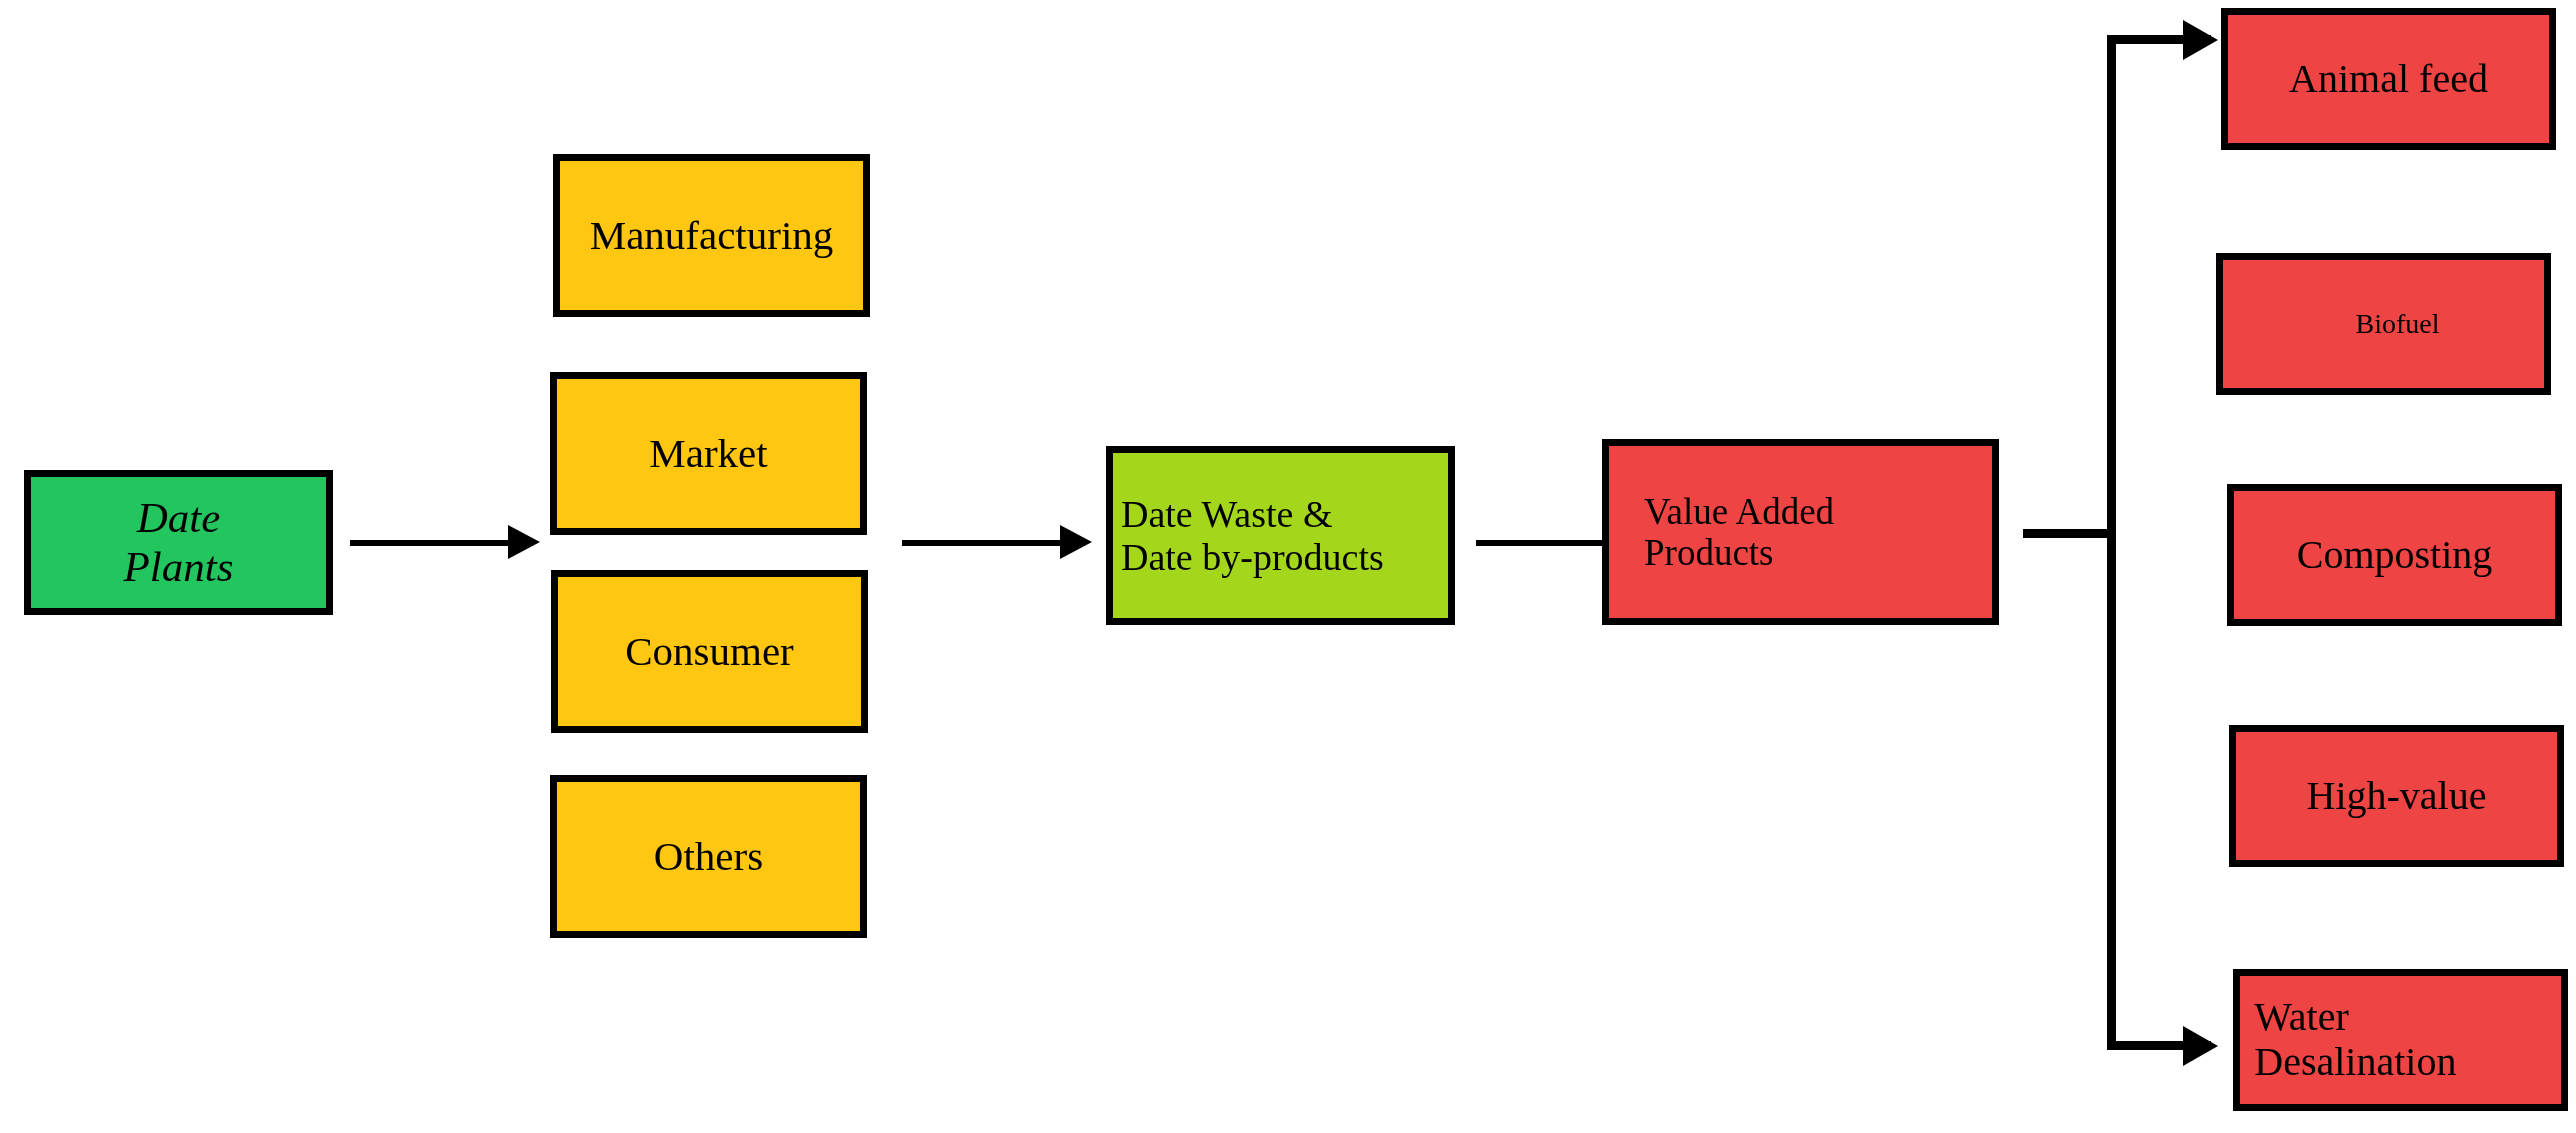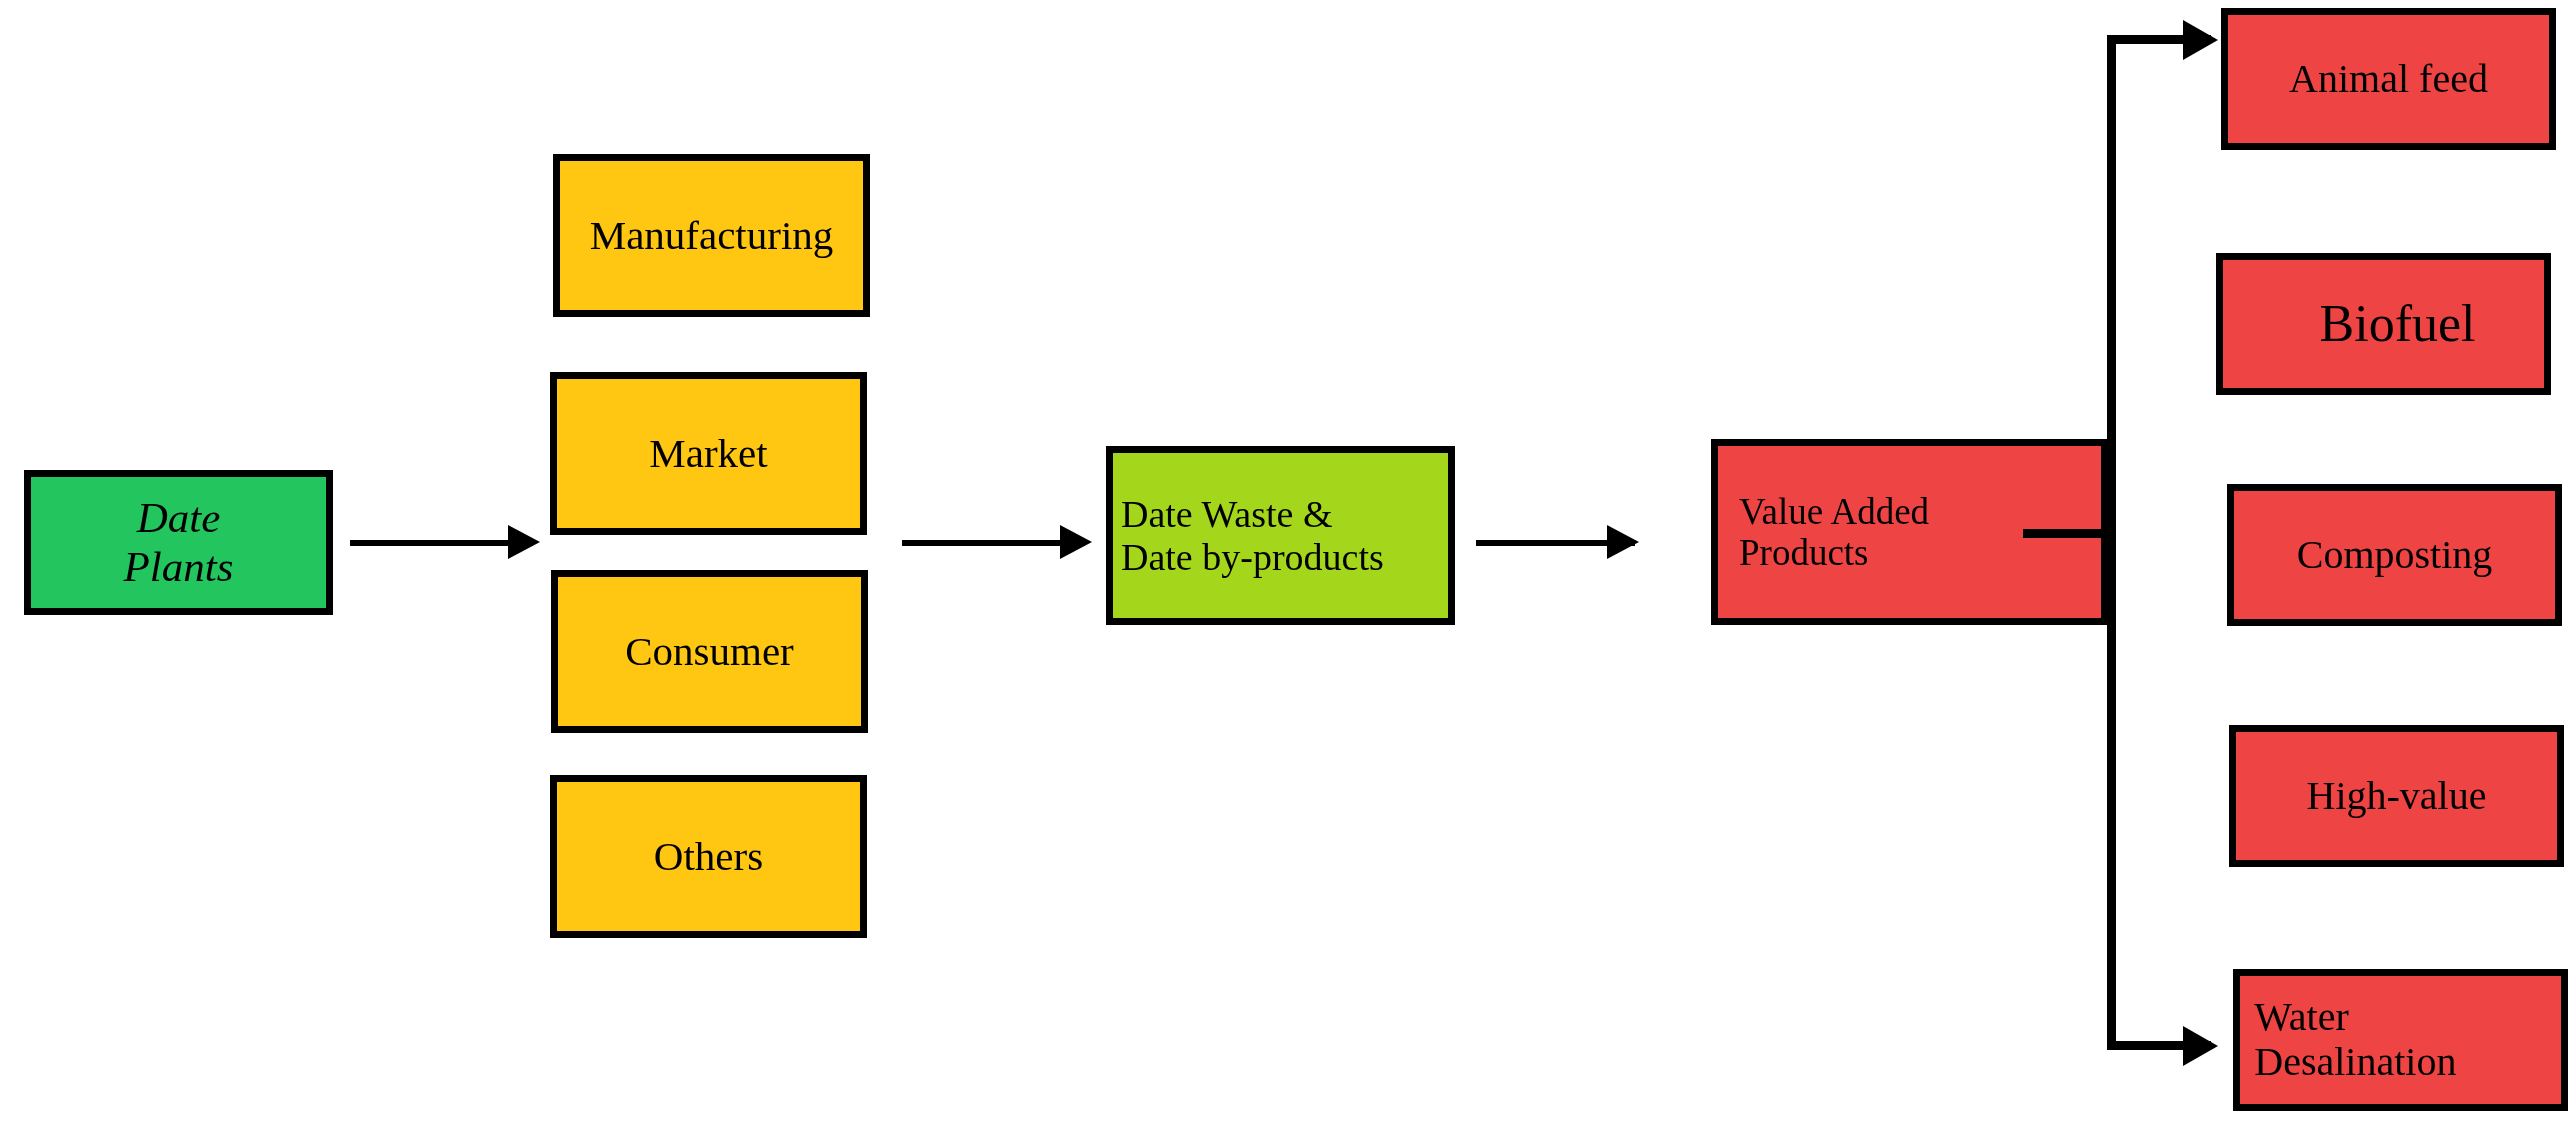--- a/index.html
+++ b/index.html
@@ -105,40 +105,40 @@
   <div class="arrowhead small" style="left:1060px; top:525px;"></div>
 
   <div class="node fill-green c-left overflow" style="left:1106px; top:446px; width:349px; height:179px; font-size:38px; padding-left:8px;">
     <span class="lbl">Date Waste &amp;</span>
     <span class="lbl">Date by-products</span>
   </div>
 
   <div class="hline" style="left:1476px; top:540px; width:159px;"></div>
   <div class="arrowhead small" style="left:1607px; top:525px;"></div>
 
-  <div class="node fill-purple c-left" style="left:1711px; top:439px; width:397px; height:186px; font-size:37px; padding-left:21px;">
+  <div class="node fill-purple c-left" style="left:1602px; top:439px; width:397px; height:186px; font-size:37px; padding-left:35px;">
     <span class="lbl">Value Added</span>
     <span class="lbl">Products</span>
   </div>
 
   <div class="hline" style="left:2023px; top:529px; width:92px; height:8.8px;"></div>
 
   <div class="vline" style="left:2107px; top:38px; height:1012px;"></div>
 
   <div class="hline" style="left:2107px; top:35px; width:104px; height:8.8px;"></div>
   <div class="arrowhead" style="left:2183px; top:20px;"></div>
 
   <div class="hline" style="left:2107px; top:1041px; width:104px; height:8.8px;"></div>
   <div class="arrowhead" style="left:2183px; top:1026px;"></div>
 
   <div class="node fill-purple c-center" style="left:2221px; top:8px; width:335px; height:142px; font-size:40px;">
     <span class="lbl">Animal feed</span>
   </div>
 
-  <div class="node fill-purple c-center" style="left:2216px; top:253px; width:335px; height:142px; font-size:52px;padding-left:28px;">
+  <div class="node fill-purple c-center" style="left:2216px; top:253px; width:335px; height:142px; font-size:28px;padding-left:28px;">
     <span class="lbl">Biofuel</span>
   </div>
 
   <div class="node fill-purple c-center" style="left:2227px; top:484px; width:335px; height:142px; font-size:40px;">
     <span class="lbl">Composting</span>
   </div>
 
   <div class="node fill-purple c-center" style="left:2229px; top:725px; width:335px; height:142px; font-size:40px;">
     <span class="lbl">High-value</span>
   </div>

